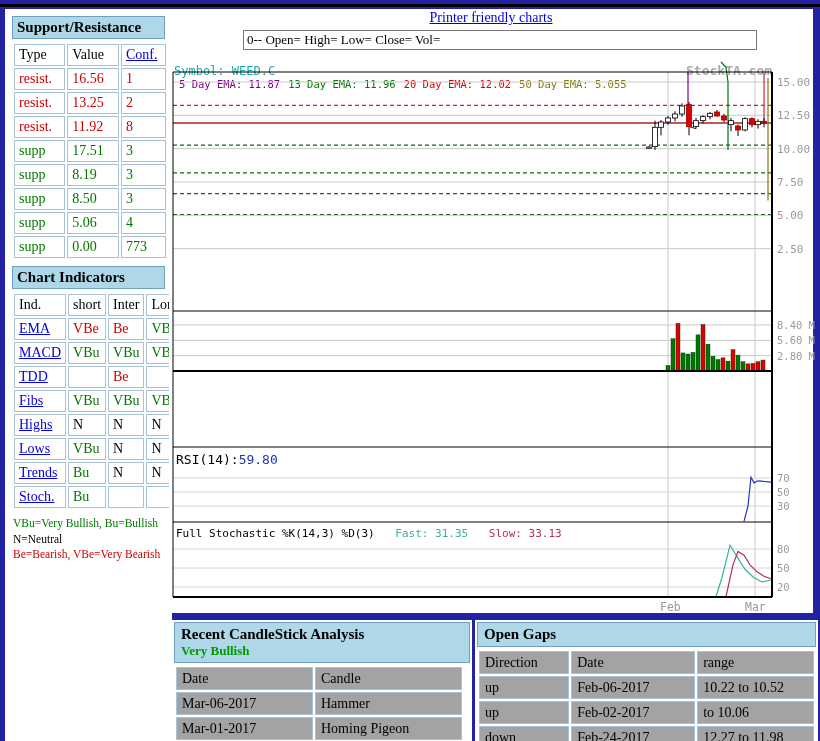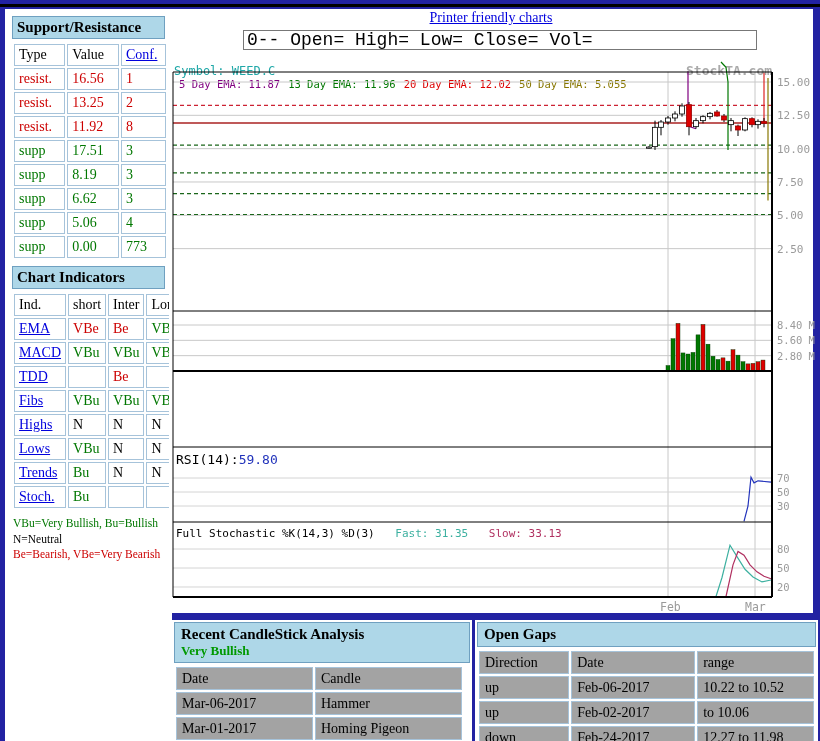--- a/index.html
+++ b/index.html
@@ -15,21 +15,21 @@
   table.datatable{border-collapse:separate;border-spacing:2px;margin-left:3px;font-size:14px;}
   table.datatable td,table.datatable th{border:1px solid #a6c3da;background:#fff;
     padding:1px 4px;text-align:left;font-weight:normal;vertical-align:middle;height:18px;}
   a.lnk{color:#0000dd;text-decoration:underline;cursor:pointer;}
   .red{color:#cc0000;} .green{color:#007700;} .bold{font-weight:bold;}
   #side-legend{margin:6px 4px;font-size:11.5px;line-height:1.35;}
   
   #main-panel{left:169px;top:9px;width:644px;height:604px;}
   #printer-link{left:169px;top:10px;width:644px;text-align:center;font-size:14px;}
   #quote-input{left:243px;top:30px;width:506px;height:16px;border:1px solid #777;
-    font-family:Liberation Mono, monospace;font-size:18px;padding:1px 3px;color:#000;}
+    font-family:Liberation Serif, serif;font-size:13px;padding:1px 3px;color:#000;}
   
   .mono{font-family:"DejaVu Sans Mono",monospace;}
   #symbol-label{left:174px;top:64px;font-size:12px;color:#1fa8a8;letter-spacing:0px;}
   #ema-legend{left:179px;top:78px;font-size:10.5px;}
   #ema-legend span{margin-right:8px;}
   #watermark{left:686px;top:63px;font-size:13px;font-weight:bold;color:#aaaaaa;}
   #rsi-label{left:176px;top:452px;font-size:13px;color:#000;}
   #stoch-label{left:176px;top:527px;font-size:11px;color:#000;}
   #chart-svg{left:0;top:0;pointer-events:none;}
   
@@ -77,21 +77,21 @@
             <td class="green">17.51</td>
             <td class="green">3</td>
           </tr>
           <tr>
             <td class="green">supp</td>
             <td class="green">8.19</td>
             <td class="green">3</td>
           </tr>
           <tr>
             <td class="green">supp</td>
-            <td class="green">6.62</td>
+            <td class="green">8.50</td>
             <td class="green">3</td>
           </tr>
           <tr>
             <td class="green">supp</td>
             <td class="green">5.06</td>
             <td class="green">4</td>
           </tr>
           <tr>
             <td class="green">supp</td>
             <td class="green">0.00</td>

